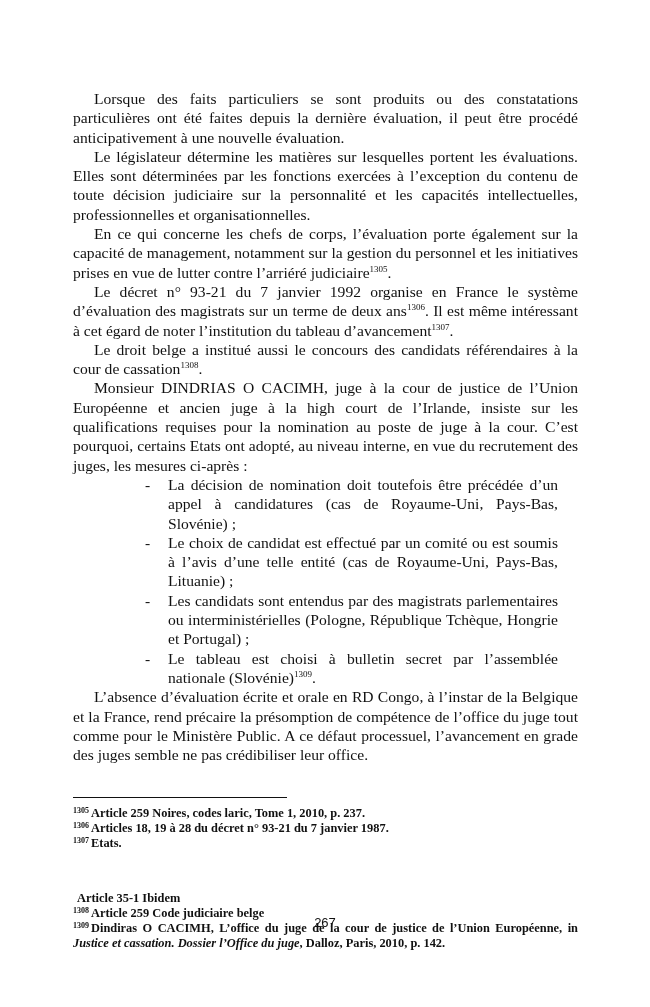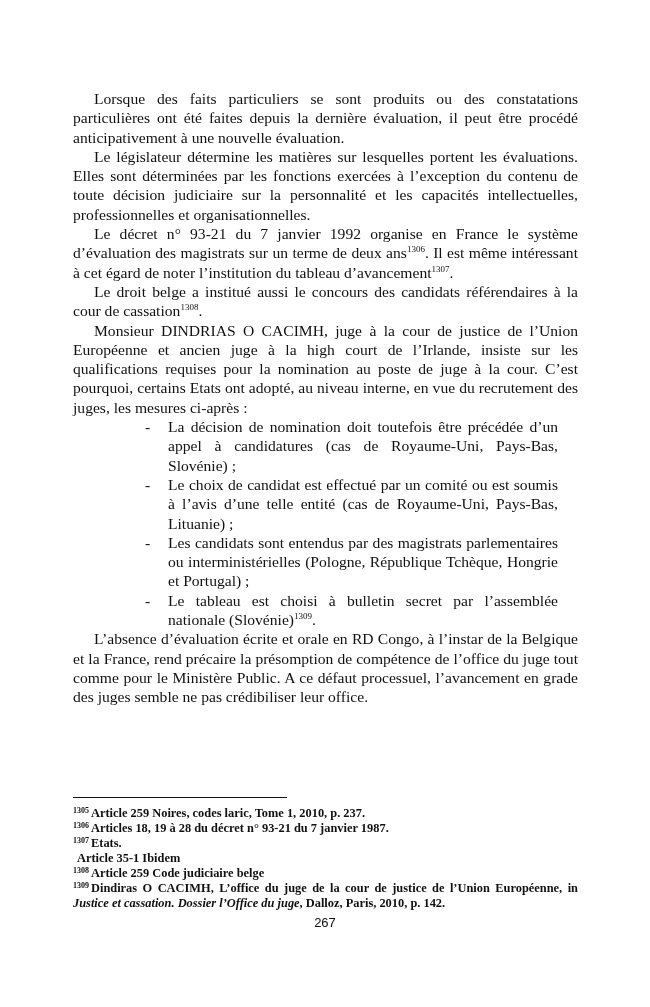--- a/index.html
+++ b/index.html
@@ -13,32 +13,33 @@
   .bullets li { position: relative; text-align: justify; }
   .bullets .dash { position: absolute; left: -23px; top: 0; }
   sup { font-size: 9px; line-height: 0; vertical-align: 6px; }
   .footnotes {
     position: absolute; left: 73px; top: 797px; width: 505px;
     font-family: "Liberation Serif", serif; font-size: 12.4px; line-height: 15px; font-weight: bold;
   }
   .fn-rule { width: 214px; height: 0; border-top: 1px solid #111; margin-bottom: 8px; }
   .fn { margin: 0; text-align: justify; }
   .fn sup { font-size: 8px; vertical-align: 4px; margin-right: 2px; }
-  .fn.plain { padding-left: 4px; }
+  .fn.plain { padding-left: 4px; margin-top: 40px; }
   .pagenum {
     position: absolute; top: 915px; left: 0; width: 650px; text-align: center;
     font-family: "Liberation Sans", sans-serif; font-size: 13px;
   }
 </style>
 </head>
 <body>
 
 <div class="page">
   <p class="para"><span>Lorsque des faits particuliers se sont produits ou des constatations particulières ont été faites depuis la dernière évaluation, il peut être procédé anticipativement à une nouvelle évaluation.</span></p>
   <p class="para"><span>Le législateur détermine les matières sur lesquelles portent les évaluations. Elles sont déterminées par les fonctions exercées à l’exception du contenu de toute décision judiciaire sur la personnalité et les capacités intellectuelles, professionnelles et organisationnelles.</span></p>
+  <p class="para"><span>En ce qui concerne les chefs de corps, l’évaluation porte également sur la capacité de management, notamment sur la gestion du personnel et les initiatives prises en vue de lutter contre l’arriéré judiciaire</span><sup>1305</sup><span>.</span></p>
   <p class="para"><span>Le décret n° 93-21 du 7 janvier 1992 organise en France le système d’évaluation des magistrats sur un terme de deux ans</span><sup>1306</sup><span>. Il est même intéressant à cet égard de noter l’institution du tableau d’avancement</span><sup>1307</sup><span>.</span></p>
   <p class="para"><span>Le droit belge a institué aussi le concours des candidats référendaires à la cour de cassation</span><sup>1308</sup><span>.</span></p>
   <p class="para"><span>Monsieur DINDRIAS O CACIMH, juge à la cour de justice de l’Union Européenne et ancien juge à la high court de l’Irlande, insiste sur les qualifications requises pour la nomination au poste de juge à la cour. C’est pourquoi, certains Etats ont adopté, au niveau interne, en vue du recrutement des juges, les mesures ci-après :</span></p>
 
   <ul class="bullets">
     <li><span class="dash">-</span><span>La décision de nomination doit toutefois être précédée d’un appel à candidatures (cas de Royaume-Uni, Pays-Bas, Slovénie) ;</span></li>
     <li><span class="dash">-</span><span>Le choix de candidat est effectué par un comité ou est soumis à l’avis d’une telle entité (cas de Royaume-Uni, Pays-Bas, Lituanie) ;</span></li>
     <li><span class="dash">-</span><span>Les candidats sont entendus par des magistrats parlementaires ou interministérielles (Pologne, République Tchèque, Hongrie et Portugal) ;</span></li>
     <li><span class="dash">-</span><span>Le tableau est choisi à bulletin secret par l’assemblée nationale (Slovénie)</span><sup>1309</sup><span>.</span></li>
   </ul>

